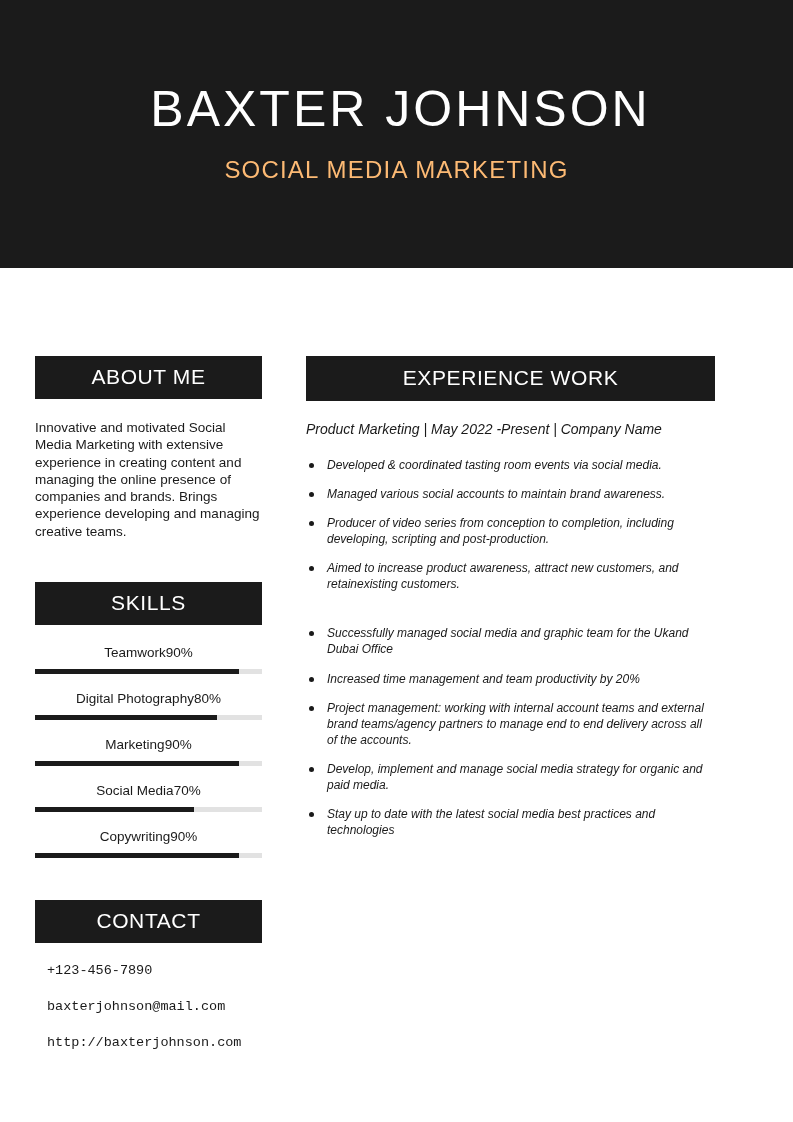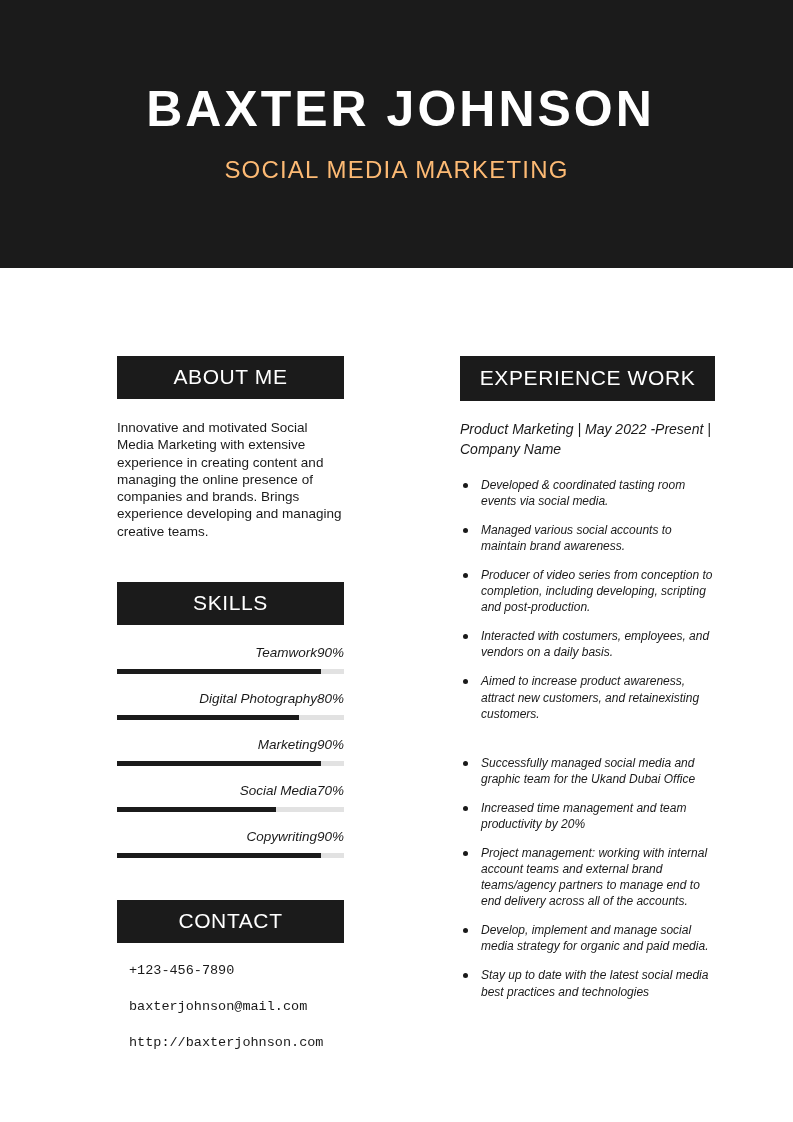--- a/index.html
+++ b/index.html
@@ -23,41 +23,41 @@
     width: 100%;
     display: flex;
     flex-direction: column;
     align-items: center;
     justify-content: center;
     box-sizing: border-box;
   }
   .name {
     color: #ffffff;
     font-size: 50px;
-    font-weight: 700;
+    font-weight: 400;
     letter-spacing: 3px;
     line-height: 1;
     margin: 0 0 22px 8px;
     text-align: center;
   }
   .role {
     color: #fdba74;
     font-size: 24px;
     font-weight: 400;
     letter-spacing: 1.2px;
     margin: 0;
     text-align: center;
   }
 
   
   .content {
     display: flex;
-    padding: 88px 78px 0 117px;
+    padding: 88px 78px 0 35px;
     box-sizing: border-box;
-    gap: 116px;
+    gap: 44px;
   }
   .col-left {
     width: 227px;
     flex: 0 0 227px;
   }
   .col-right {
     width: 318px;
     flex: 1 1 auto;
   }
 
@@ -88,25 +88,24 @@
 
   
   .skills {
     margin: 0 0 42px 0;
   }
   .skill {
     margin-bottom: 17px;
   }
   .skill-row {
     display: flex;
-    justify-content: flex-end;
+    justify-content: center;
     align-items: baseline;
     font-size: 13.5px;
     margin-bottom: 9px;
-    font-style: italic;
   }
   .skill-track {
     position: relative;
     height: 5px;
     background: #e2e2e2;
     width: 100%;
   }
   .skill-fill {
     position: absolute;
     left: 0;
@@ -245,21 +244,20 @@
   <div class="col-right">
 
     <div class="section-title right">EXPERIENCE WORK</div>
 
     <div class="job">
       <p class="job-heading">Product Marketing | May 2022 -Present | Company Name</p>
       <ul class="bullets">
         <li class="bullet">Developed &amp; coordinated tasting room events via social media.</li>
         <li class="bullet">Managed various social accounts to maintain brand awareness.</li>
         <li class="bullet">Producer of video series from conception to completion, including developing, scripting and post-production.</li>
-        <li class="bullet">Interacted with costumers, employees, and vendors on a daily basis.</li>
         <li class="bullet">Aimed to increase product awareness, attract new customers, and retainexisting customers.</li>
       </ul>
     </div>
 
     <div class="job-gap"></div>
 
     <div class="job">
       <ul class="bullets">
         <li class="bullet">Successfully managed social media and graphic team for the Ukand Dubai Office</li>
         <li class="bullet">Increased time management and team productivity by 20%</li>

